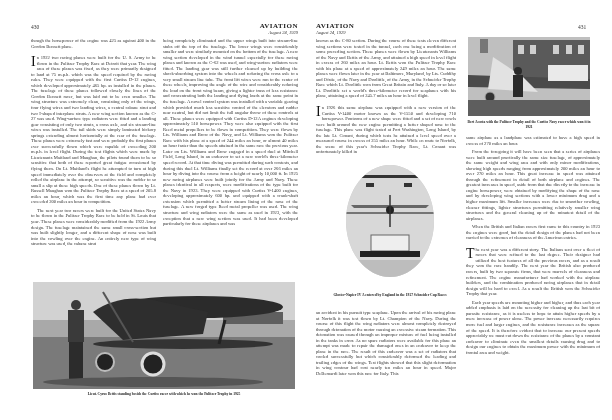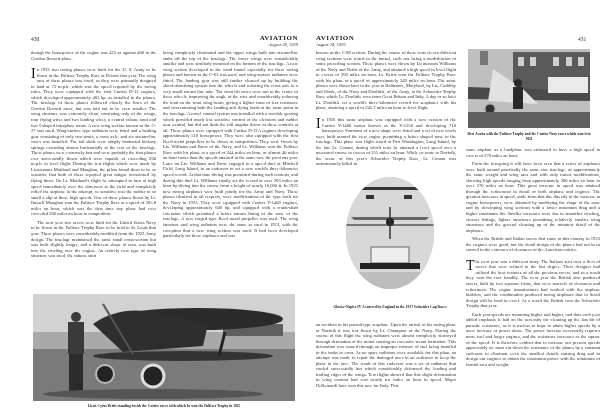--- a/index.html
+++ b/index.html
@@ -1,17 +1,17 @@
 <!DOCTYPE html>
 <html><head>
 <meta charset="utf-8">
 <style>
   html, body { margin:0; padding:0; background:#ffffff; }
   body { width:612px; height:420px; position:relative; overflow:hidden; font-family:"Liberation Serif","DejaVu Serif",serif; color:#2a2a2a; }
-  .page { position:absolute; top:0; height:311px; width:306px;margin-top:12px; }
+  .page { position:absolute; top:0; height:311px; width:306px; }
   .page.left { left:0; }
   .page.right { left:306px; }
   .pnum { position:absolute; top:24px; font-size:5.5px; color:#333; }
   .runhead { position:absolute; top:23px; text-align:right; }
   .runhead .t { font-size:7px; letter-spacing:0.5px; font-weight:bold; color:#222; display:block; line-height:7px;}
   .runhead .d { font-size:4.5px; font-style:italic; display:block; line-height:5px; color:#333; }
   .col { position:absolute; font-size:4.6px; line-height:5.55px; text-align:justify; color:#333; }
   .col p { margin:0 0 3px 0; text-indent:6px; }
   .col p.noind { text-indent:0; }
   .col p.gap { margin-top:6px; }

